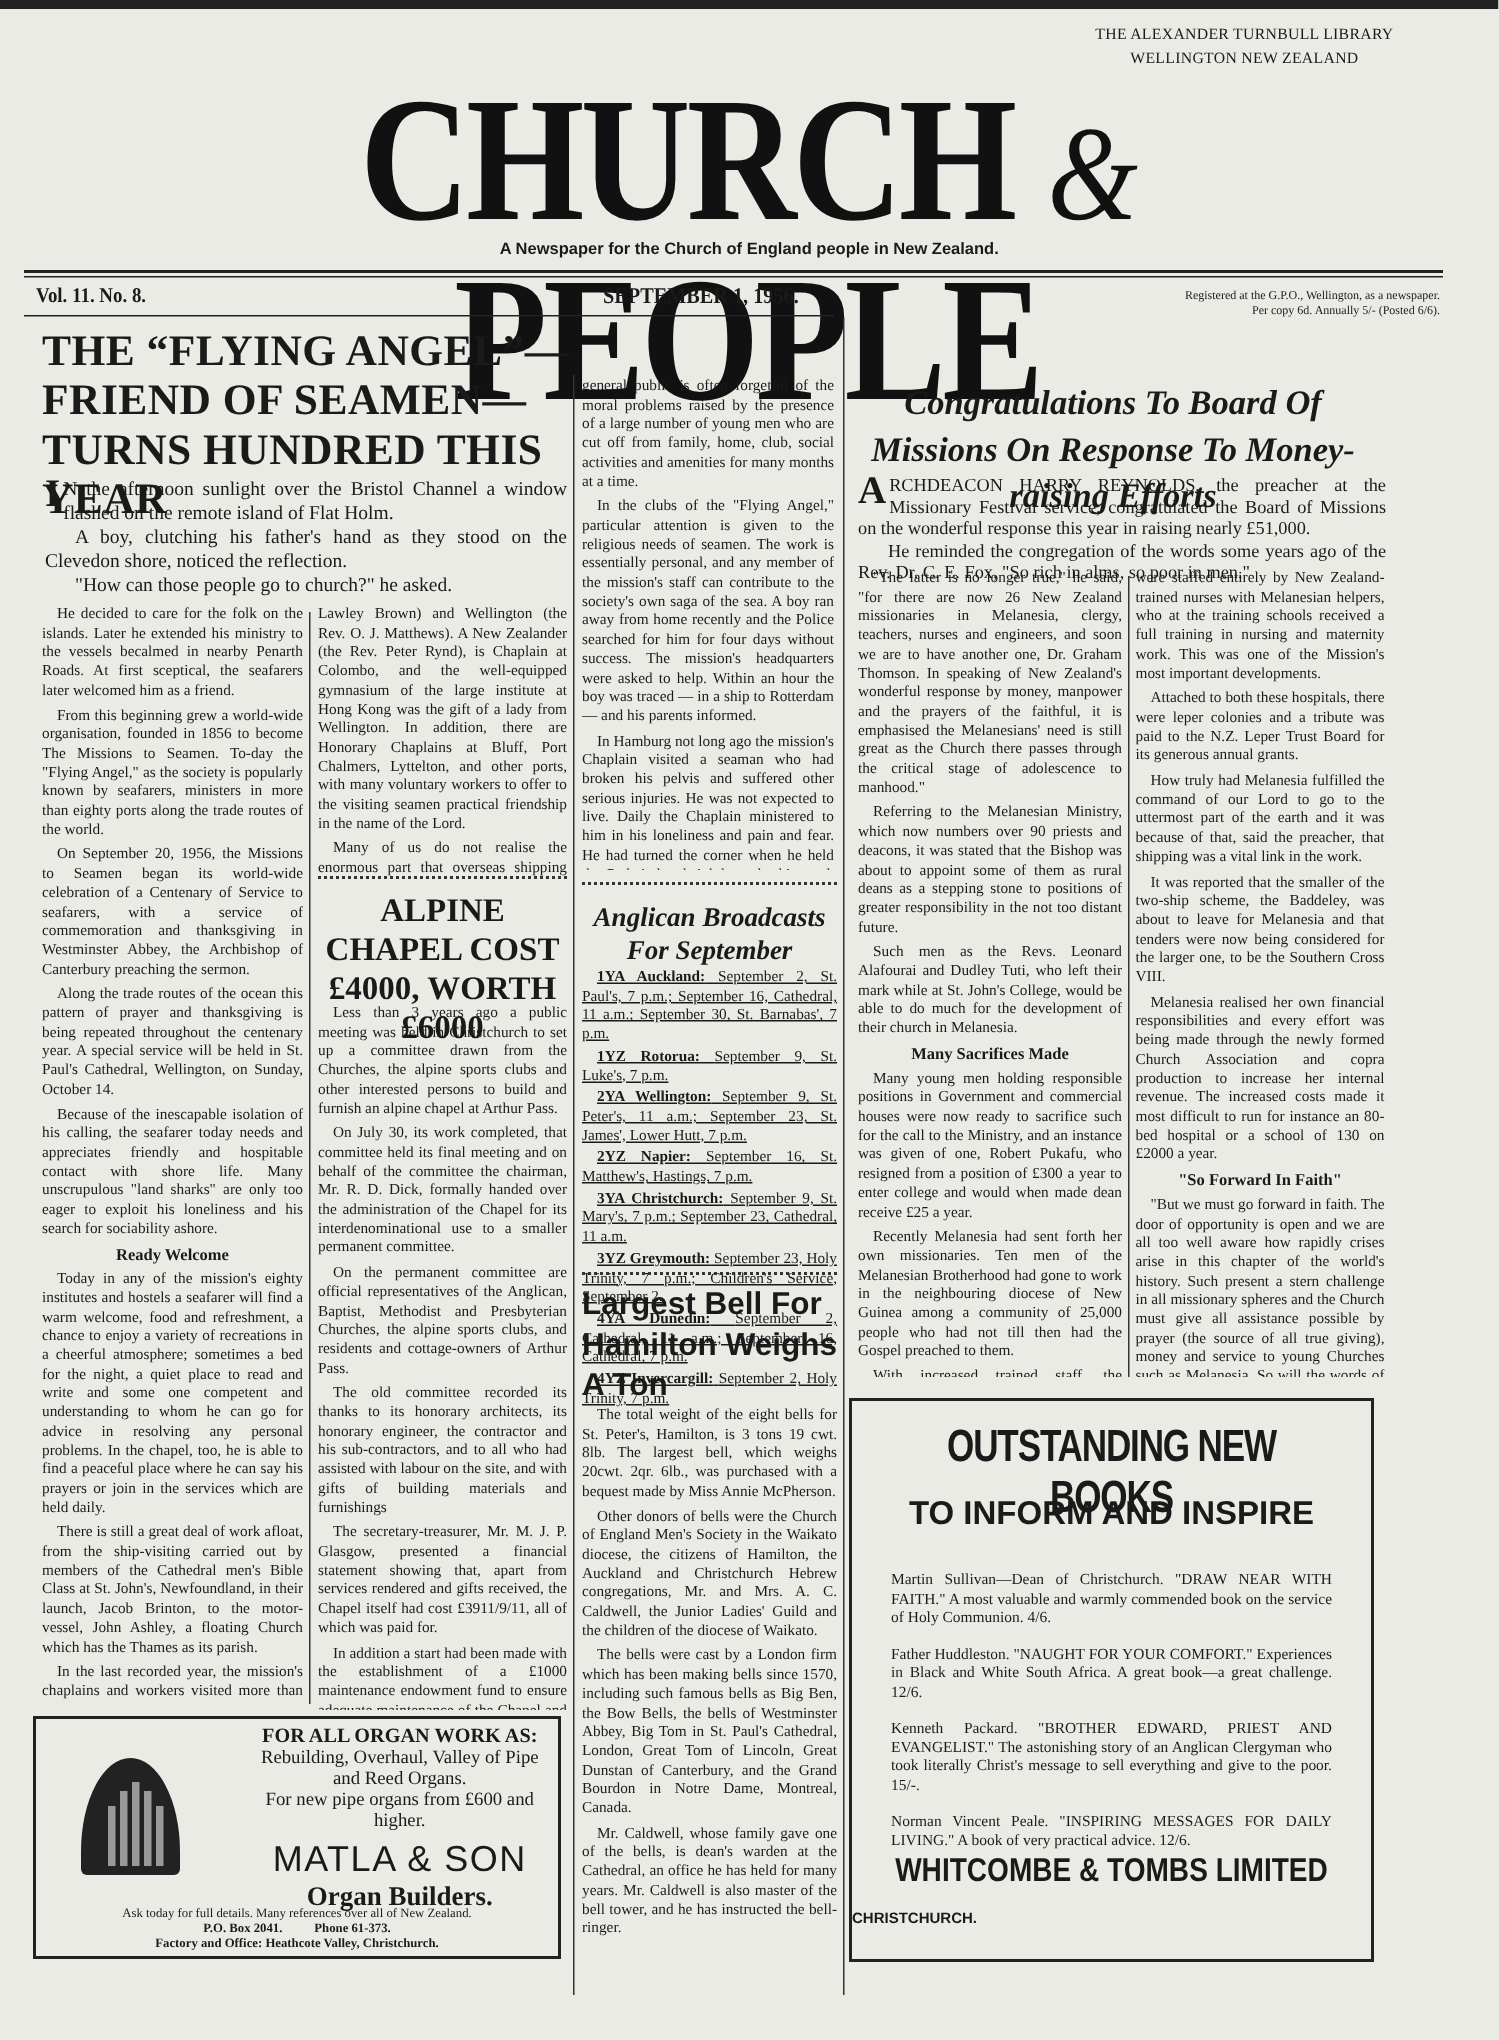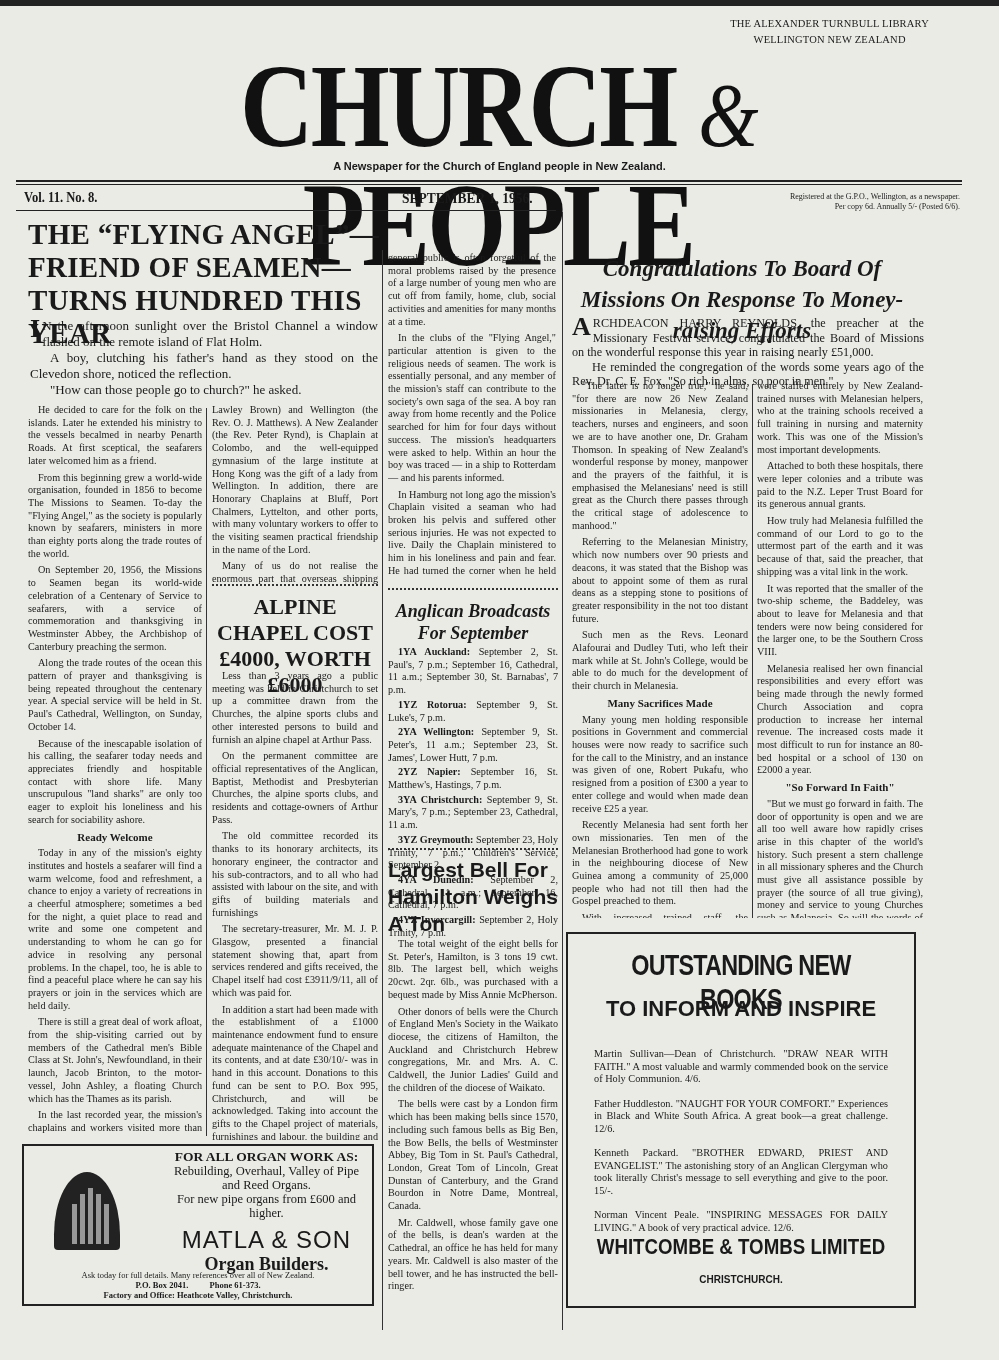--- a/index.html
+++ b/index.html
@@ -20,21 +20,21 @@
   .col p{margin:0 0 4px 0;text-indent:10px;}
   .col h4{margin:4px 0 4px;text-align:center;font-size:11px;}
   .vline{border-left:1px solid #333;}
   .boxhead{text-align:center;font-weight:bold;}
   .italhead{text-align:center;font-weight:bold;font-style:italic;}
   .ad{border:2px solid #222;}
   .organ-arch{width:66px;height:78px;background:#222;border-radius:50% 50% 4px 4px / 80% 80% 4px 4px;position:relative;}
   .organ-arch i{position:absolute;bottom:6px;width:5px;background:#999;}
   .sans{font-family:"Liberation Sans","DejaVu Sans",sans-serif;}
   .dropcap{float:left;font-size:26px;line-height:22px;font-weight:bold;margin-right:2px;}
-  .bcast p{text-indent:10px;margin:0 0 2px;}
+  .bcast p{text-indent:10px;margin:0 0 2px;text-decoration:underline;}
   .books p{margin:0 0 12px;font-size:10.3px;line-height:12.5px;text-align:justify;}
 </style>
 </head>
 <body>
 
 <div class="abs topbar"></div>
 
 <div class="abs library">
   <div>THE ALEXANDER TURNBULL LIBRARY</div>
   <div>WELLINGTON NEW ZEALAND</div>
@@ -84,20 +84,21 @@
 
 <div class="abs col" style="left:212px;top:404px;width:166px;height:180px;overflow:hidden;">
   <p style="text-indent:0">Lawley Brown) and Wellington (the Rev. O. J. Matthews). A New Zealander (the Rev. Peter Rynd), is Chaplain at Colombo, and the well-equipped gymnasium of the large institute at Hong Kong was the gift of a lady from Wellington. In addition, there are Honorary Chaplains at Bluff, Port Chalmers, Lyttelton, and other ports, with many voluntary workers to offer to the visiting seamen practical friendship in the name of the Lord.</p>
   <p>Many of us do not realise the enormous part that overseas shipping plays in the New Zealand economy and the</p>
 </div>
 <div class="abs" style="left:212px;top:584px;width:166px;border-top:2px dotted #333;"></div>
 
 <div class="abs boxhead" style="left:212px;top:594px;width:166px;font-size:22px;line-height:26px;">ALPINE CHAPEL COST £4000, WORTH £6000</div>
 <div class="abs col" style="left:212px;top:670px;width:166px;height:470px;overflow:hidden;">
   <p>Less than 3 years ago a public meeting was held in Christchurch to set up a committee drawn from the Churches, the alpine sports clubs and other interested persons to build and furnish an alpine chapel at Arthur Pass.</p>
+  <p>On July 30, its work completed, that committee held its final meeting and on behalf of the committee the chairman, Mr. R. D. Dick, formally handed over the administration of the Chapel for its interdenominational use to a smaller permanent committee.</p>
   <p>On the permanent committee are official representatives of the Anglican, Baptist, Methodist and Presbyterian Churches, the alpine sports clubs, and residents and cottage-owners of Arthur Pass.</p>
   <p>The old committee recorded its thanks to its honorary architects, its honorary engineer, the contractor and his sub-contractors, and to all who had assisted with labour on the site, and with gifts of building materials and furnishings</p>
   <p>The secretary-treasurer, Mr. M. J. P. Glasgow, presented a financial statement showing that, apart from services rendered and gifts received, the Chapel itself had cost £3911/9/11, all of which was paid for.</p>
   <p>In addition a start had been made with the establishment of a £1000 maintenance endowment fund to ensure adequate maintenance of the Chapel and its contents, and at date £30/10/- was in hand in this account. Donations to this fund can be sent to P.O. Box 995, Christchurch, and will be acknowledged. Taking into account the gifts to the Chapel project of materials, furnishings and labour, the building and its contents were estimated to be worth £6000.</p>
 </div>
 
 <div class="abs vline" style="left:382px;top:250px;height:1080px;"></div>
 
 <div class="abs col" style="left:388px;top:252px;width:168px;height:328px;overflow:hidden;">
   <p style="text-indent:0">general public is often forgetful of the moral problems raised by the presence of a large number of young men who are cut off from family, home, club, social activities and amenities for many months at a time.</p>
@@ -187,14 +188,14 @@
 <div class="abs ad" style="left:566px;top:932px;width:346px;height:372px;">
   <div class="abs sans" style="left:0;top:14px;width:346px;text-align:center;font-weight:bold;font-size:30px;letter-spacing:-1px;transform:scaleX(0.78);">OUTSTANDING NEW BOOKS</div>
   <div class="abs sans" style="left:0;top:62px;width:346px;text-align:center;font-weight:bold;font-size:22px;">TO INFORM AND INSPIRE</div>
   <div class="abs books" style="left:26px;top:114px;width:294px;">
     <p>Martin Sullivan—Dean of Christchurch. "DRAW NEAR WITH FAITH." A most valuable and warmly commended book on the service of Holy Communion. 4/6.</p>
     <p>Father Huddleston. "NAUGHT FOR YOUR COMFORT." Experiences in Black and White South Africa. A great book—a great challenge. 12/6.</p>
     <p>Kenneth Packard. "BROTHER EDWARD, PRIEST AND EVANGELIST." The astonishing story of an Anglican Clergyman who took literally Christ's message to sell everything and give to the poor. 15/-.</p>
     <p>Norman Vincent Peale. "INSPIRING MESSAGES FOR DAILY LIVING." A book of very practical advice. 12/6.</p>
   </div>
   <div class="abs sans" style="left:0;top:300px;width:346px;text-align:center;font-weight:bold;font-size:22px;transform:scaleX(0.85);">WHITCOMBE &amp; TOMBS LIMITED</div>
-  <div class="abs sans" style="left:0;top:340px;width:346px;text-align:center;font-weight:bold;font-size:10px;">CHRISTCHURCH.</div>
+  <div class="abs sans" style="left:0;top:340px;width:346px;font-weight:bold;font-size:10px;">CHRISTCHURCH.</div>
 </div>
 
 </body></html>

